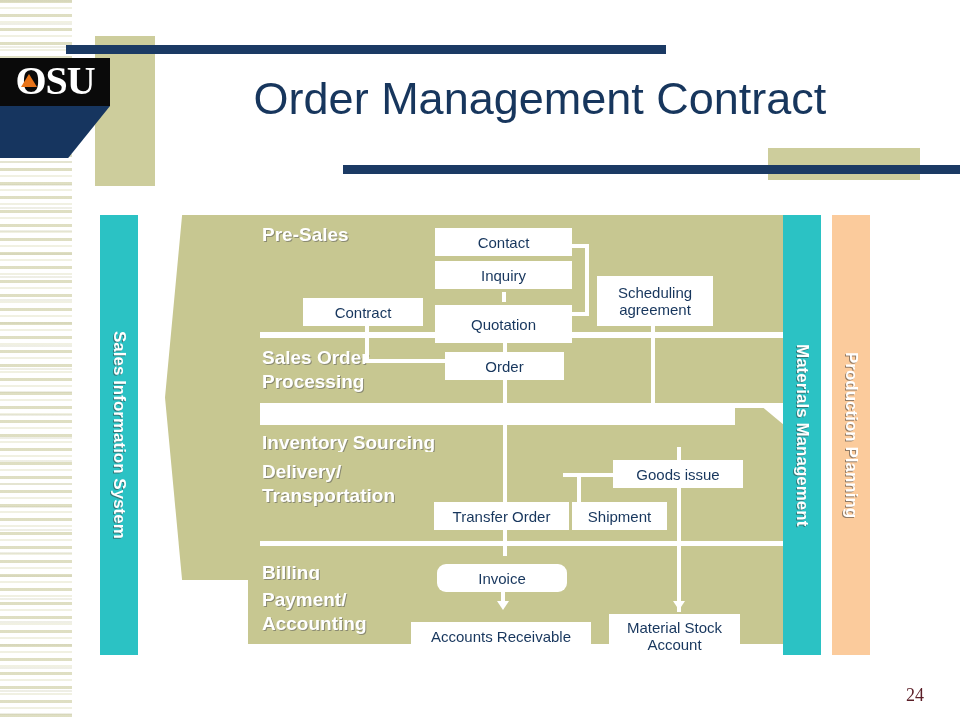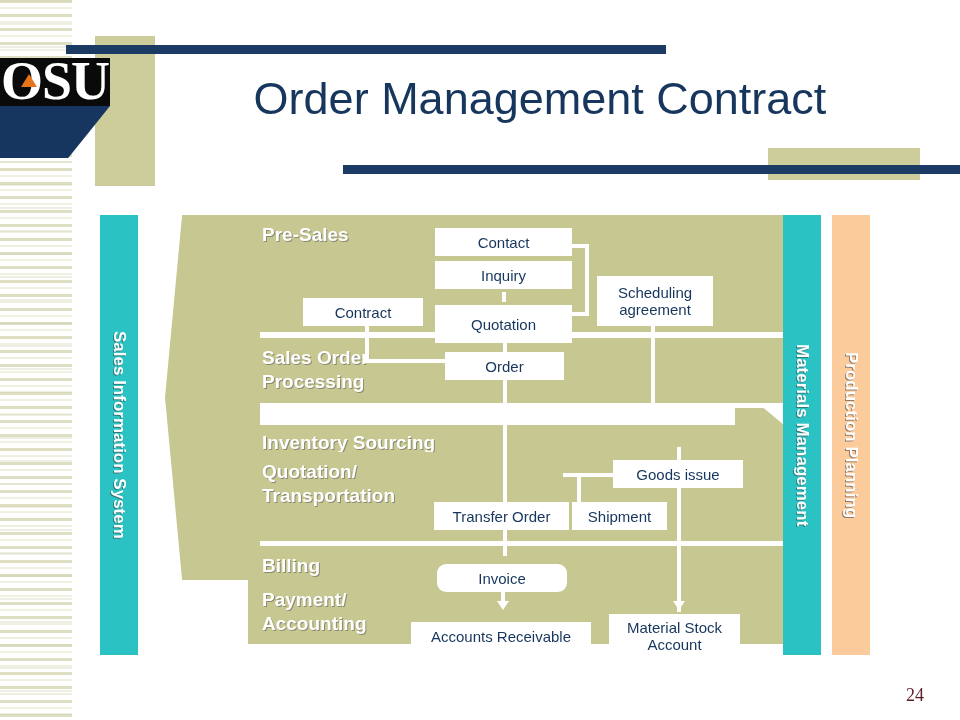--- a/index.html
+++ b/index.html
@@ -36,21 +36,21 @@
   .navy-bar-top{position:absolute;left:66px;top:45px;width:600px;height:9px;background:#1b3a64;}
   .khaki-block-right{position:absolute;left:768px;top:148px;width:152px;height:32px;background:#cdcd9c;}
   .navy-bar-bottom{position:absolute;left:343px;top:165px;width:617px;height:9px;background:#1b3a64;}
 
   
   .logo{position:absolute;left:0px;top:58px;width:110px;height:110px;}
   .logo .osu-box{position:absolute;left:0;top:0;width:110px;height:48px;background:#0a0a0a;}
   .logo .osu-text{
     position:absolute;left:0;top:-2px;width:110px;height:50px;
     color:#ffffff;font-family:"Liberation Serif",serif;font-weight:bold;
-    font-size:54px;line-height:50px;letter-spacing:-1px;text-align:center;border-radius:24px;
+    font-size:40px;line-height:50px;letter-spacing:-1px;text-align:center;border-radius:24px;
   }
   .logo .osu-tri{
     position:absolute;left:21px;top:16px;width:0;height:0;
     border-left:8px solid transparent;border-right:8px solid transparent;
     border-bottom:13px solid #e8741a;
   }
   .logo .sap-shape{
     position:absolute;left:0;top:48px;width:110px;height:52px;background:#16355f;
     clip-path:polygon(0 0, 100% 0, 62% 100%, 0 100%);
   }
@@ -174,25 +174,25 @@
     <div class="rlabel">Pre-Sales</div>
   </div>
   <div class="row" id="row-sop">
     <div class="rlabel">Sales Order
 Processing</div>
   </div>
   <div class="row" id="row-inv">
     <div class="rlabel" style="top:6px">Inventory Sourcing</div>
   </div>
   <div class="row" id="row-del">
-    <div class="rlabel">Quotation/
+    <div class="rlabel">Delivery/
 Transportation</div>
   </div>
   <div class="row" id="row-bill">
-    <div class="rlabel" style="top:8px">Billing</div>
+    <div class="rlabel" style="top:15px">Billing</div>
   </div>
   <div class="row" id="row-pay">
     <div class="rlabel">Payment/
 Accounting</div>
   </div>
 
   <div class="conn" style="left:567px;top:244px;width:22px;height:4px;"></div>
   <div class="conn" style="left:585px;top:244px;width:4px;height:72px;"></div>
   <div class="conn" style="left:567px;top:312px;width:22px;height:4px;"></div>
 

